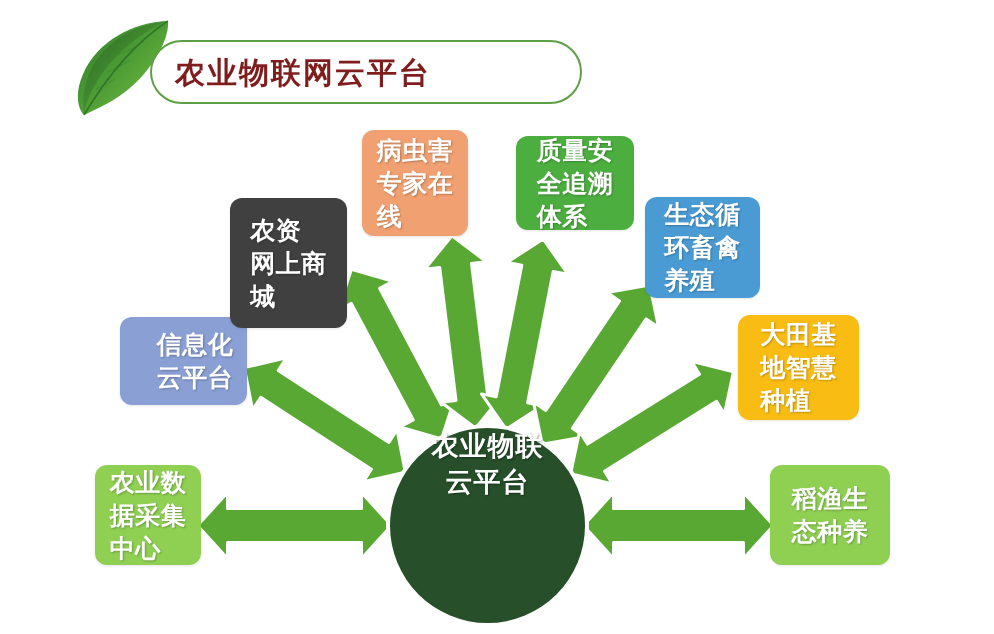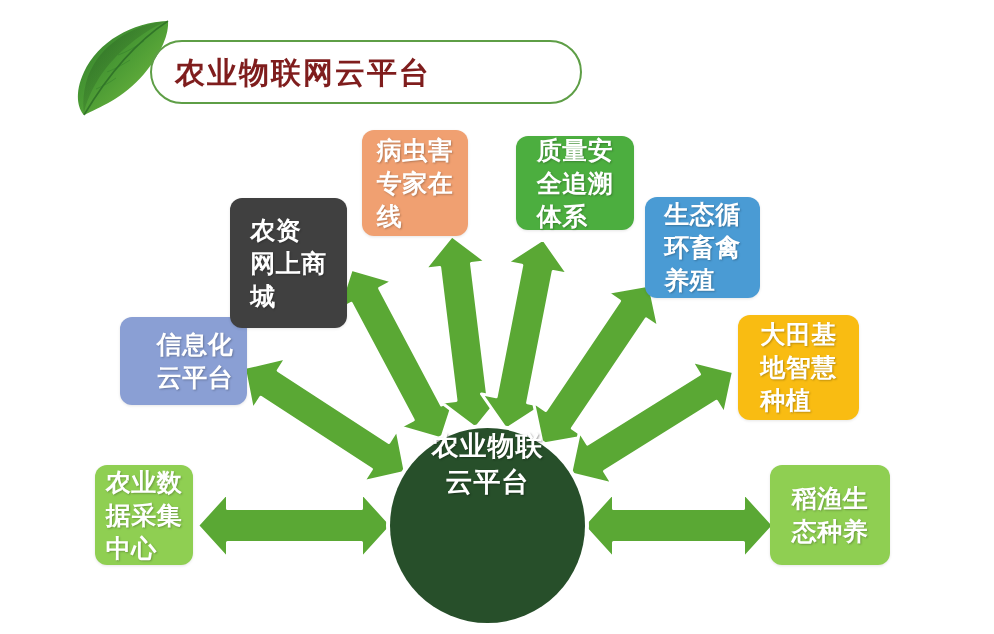--- a/index.html
+++ b/index.html
@@ -213,21 +213,21 @@
           <span>地智慧</span>
           <span>种植</span>
         </div>
       </div>
       <div class="node" style="left: 770px; top: 465px; width: 120px; height: 100px; background: rgb(143, 207, 82);">
         <div>
           <span>稻渔生</span>
           <span>态种养</span>
         </div>
       </div>
-      <div class="node" style="left: 95px; top: 465px; width: 98px; height: 100px; background: rgb(143, 207, 82);">
+      <div class="node" style="left: 95px; top: 465px; width: 106px; height: 100px; background: rgb(143, 207, 82);">
         <div>
           <span>农业数</span>
           <span>据采集</span>
           <span>中心</span>
         </div>
       </div>
     </div>
 
 </div>
 

